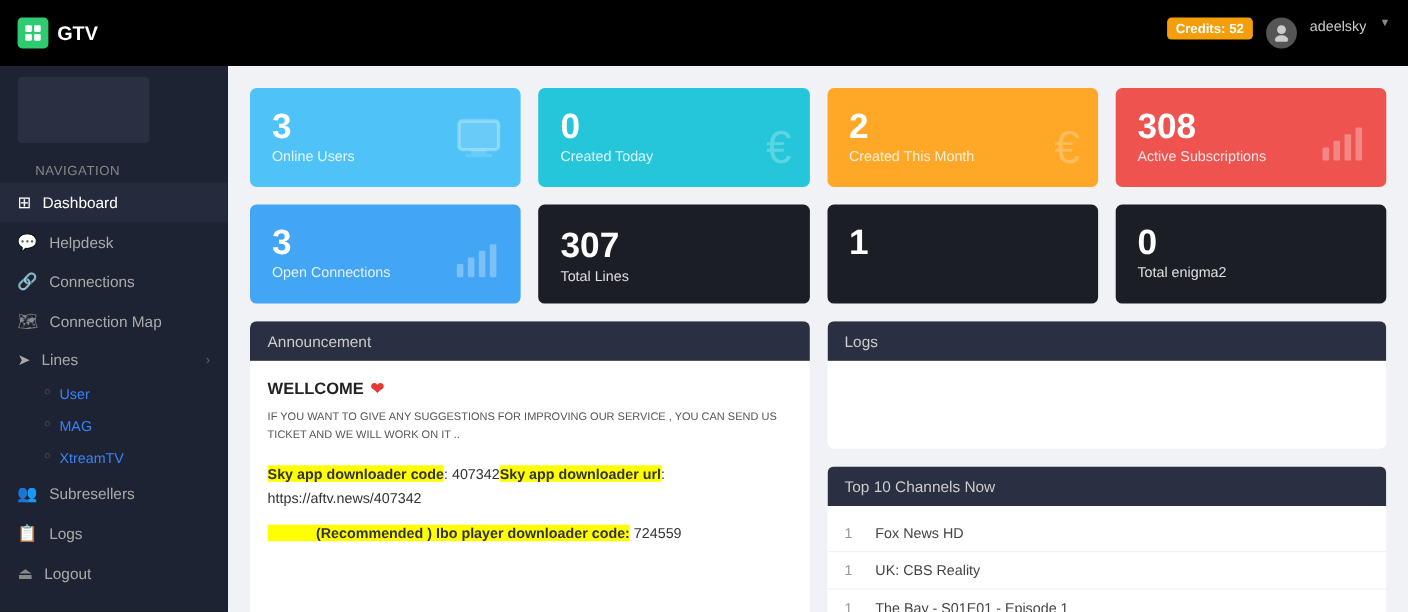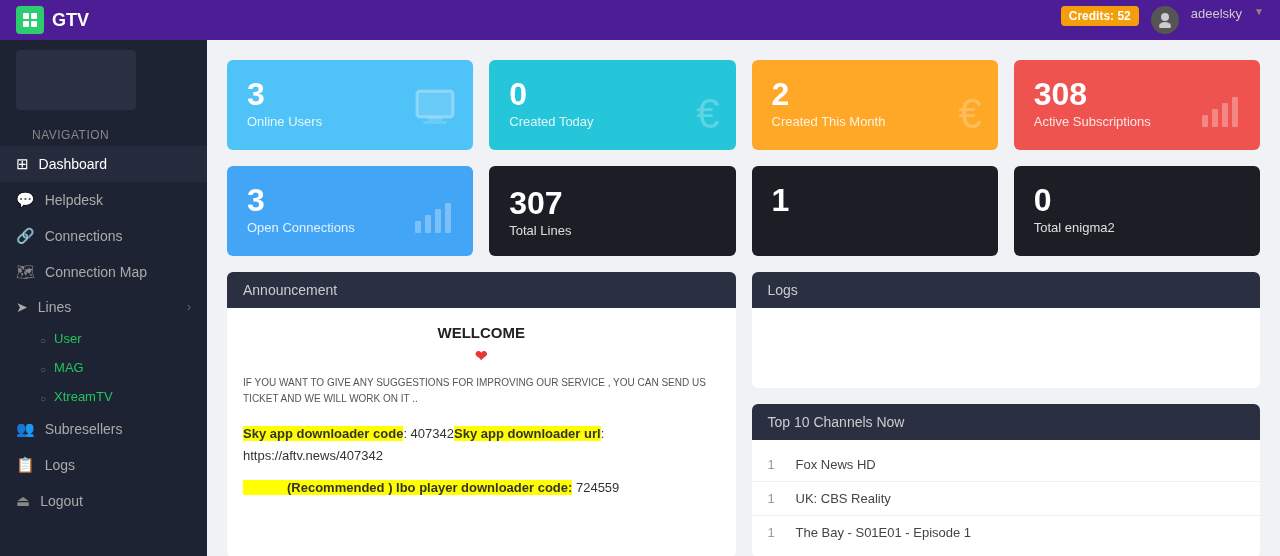--- a/index.html
+++ b/index.html
@@ -52,25 +52,25 @@
       position: relative;
     }
     .nav-item.active { background: #252a3d; color: #fff; }
     .nav-item .icon { font-size: 15px; color: #888; }
     .nav-item.active .icon { color: #fff; }
     .nav-sub {
       padding-left: 32px;
     }
     .nav-sub-item {
       display: flex;
-      align-items: flex-end;
+      align-items: flex-start;
       gap: 8px;
       padding: 7px 16px 7px 8px;
       cursor: pointer;
-      color: #22c55e;
+      color: #3b82f6;
       font-size: 13px;
     }
     .nav-sub-item::before {
       content: '○';
       font-size: 10px;
       color: #666;
     }
     .nav-item-arrow {
       margin-left: auto;
       font-size: 12px;
@@ -158,21 +158,20 @@
       min-height: 200px;
     }
     .wellcome-text {
       font-size: 15px;
       font-weight: 600;
       color: #222;
       display: flex;
       align-items: center;
       gap: 6px;
       margin-bottom: 10px;
-      flex-direction: column;
     }
     .announcement-body-text {
       color: #555;
       font-size: 10px;
       line-height: 1.6;
       margin-bottom: 16px;
     }
     .sky-downloader {
       background: #ffff00;
       display: inline;
@@ -228,22 +227,22 @@
     }
     .right-col {
       display: flex;
       flex-direction: column;
       gap: 16px;
     }
     .empty-links { min-height: 80px; }
 
     
     .topbar {
-      background: #4c1d95;
-      height: 40px;
+      background: #000000;
+      height: 60px;
       display: flex;
       align-items: center;
       justify-content: space-between;
       padding: 0 16px;
       flex-shrink: 0;
     }
     .top-left { display: flex; align-items: center; gap: 8px; }
     .top-right { display: flex; align-items: flex-start; gap: 12px; }
     .credits-badge {
       background: #f59e0b;

